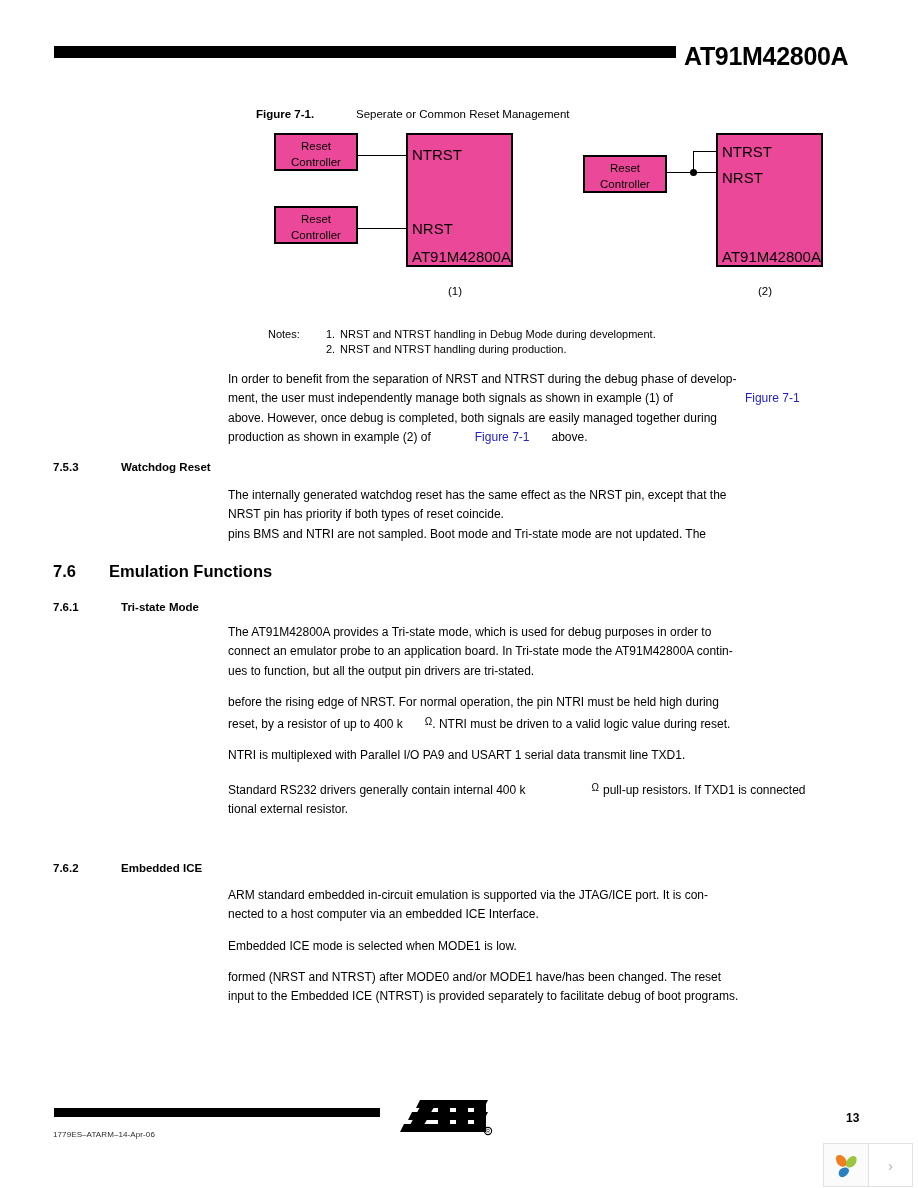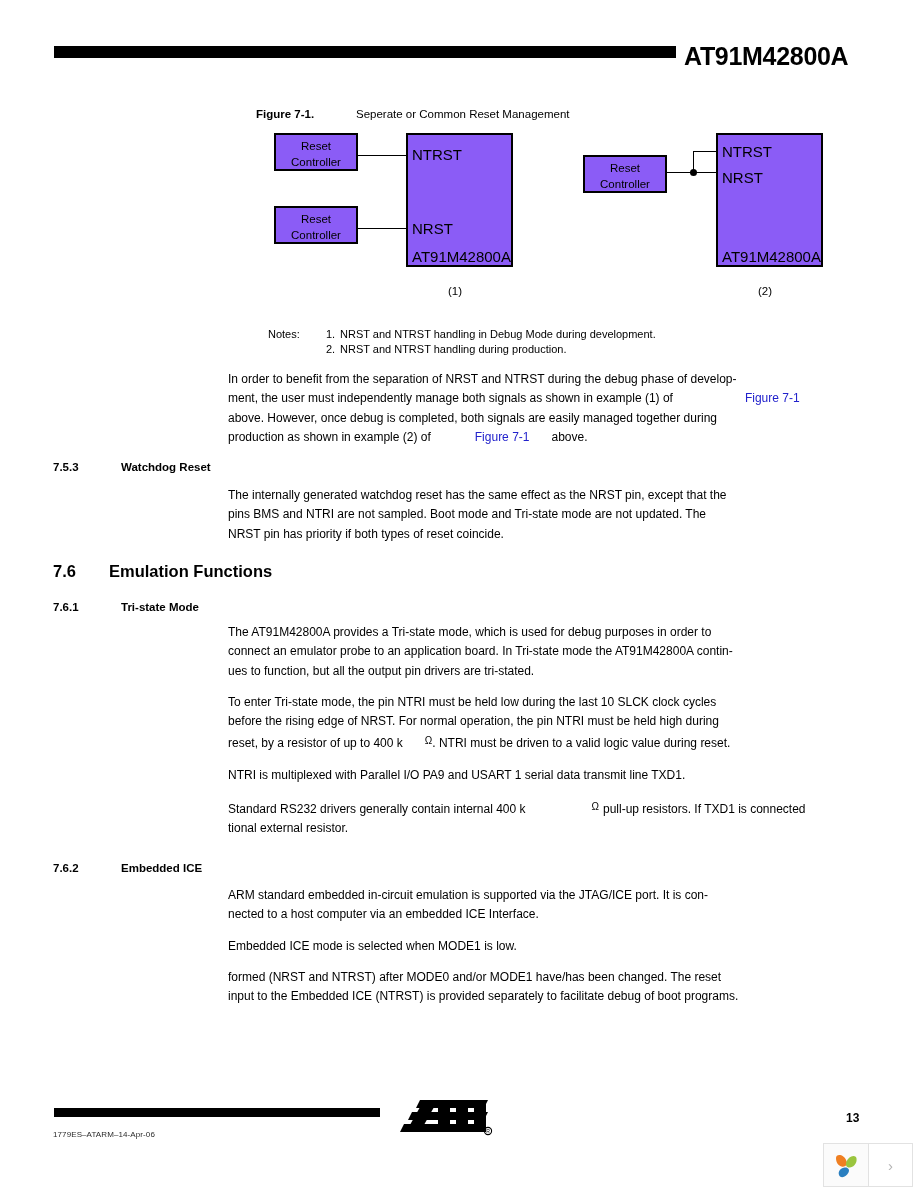--- a/index.html
+++ b/index.html
@@ -57,21 +57,21 @@
     position: absolute;
     left: 0;
     top: 0;
     width: 918px;
     height: 1188px;
     pointer-events: none;
   }
   .dg-box {
     position: absolute;
     border: 2px solid #000;
-    background: #8b5cf6;
+    background: #ec4899;
     box-sizing: border-box;
   }
   .dg-label {
     position: absolute;
     font-size: 15px;
     line-height: 15px;
     white-space: nowrap;
   }
   .dg-box-text {
     position: absolute;
@@ -290,22 +290,22 @@
   </div>
 
   <div class="h3" style="left:53px; top:461px; width:300px;">
     <span class="num">7.5.3</span>
     <span class="text">Watchdog Reset</span>
   </div>
 
   <div class="body-col" style="top:482px;">
     <div class="para">
       <span class="para-line">The internally generated watchdog reset has the same effect as the NRST pin, except that the</span>
+      <span class="para-line">NRST pin has priority if both types of reset coincide.</span>
       <span class="para-line">pins BMS and NTRI are not sampled. Boot mode and Tri-state mode are not updated. The</span>
-      <span class="para-line">NRST pin has priority if both types of reset coincide.</span>
     </div>
   </div>
 
   <div class="h2" style="left:53px; top:562px; width:400px;">
     <span class="num">7.6</span>
     <span class="text">Emulation Functions</span>
   </div>
 
   <div class="h3" style="left:53px; top:601px; width:300px;">
     <span class="num">7.6.1</span>
@@ -313,21 +313,20 @@
   </div>
 
   <div class="body-col" style="top:619px; width:640px;">
     <div class="para">
       <span class="para-line">The AT91M42800A provides a Tri-state mode, which is used for debug purposes in order to</span>
       <span class="para-line">connect an emulator probe to an application board. In Tri-state mode the AT91M42800A contin-</span>
       <span class="para-line">ues to function, but all the output pin drivers are tri-stated.</span>
     </div>
 
     <div class="para">
-      <span class="para-line">To enter Tri-state mode, the pin NTRI must be held low during the last 10 SLCK clock cycles</span>
       <span class="para-line">before the rising edge of NRST. For normal operation, the pin NTRI must be held high during</span>
       <span class="para-line">
         <span>reset, by a resistor of up to 400 k</span><span class="gap" style="width:22px;"></span><span class="ohm">Ω</span><span>. NTRI must be driven to a valid logic value during reset.</span>
       </span>
     </div>
 
     <div class="para">
       <span class="para-line">NTRI is multiplexed with Parallel I/O PA9 and USART 1 serial data transmit line TXD1.</span>
     </div>
 

